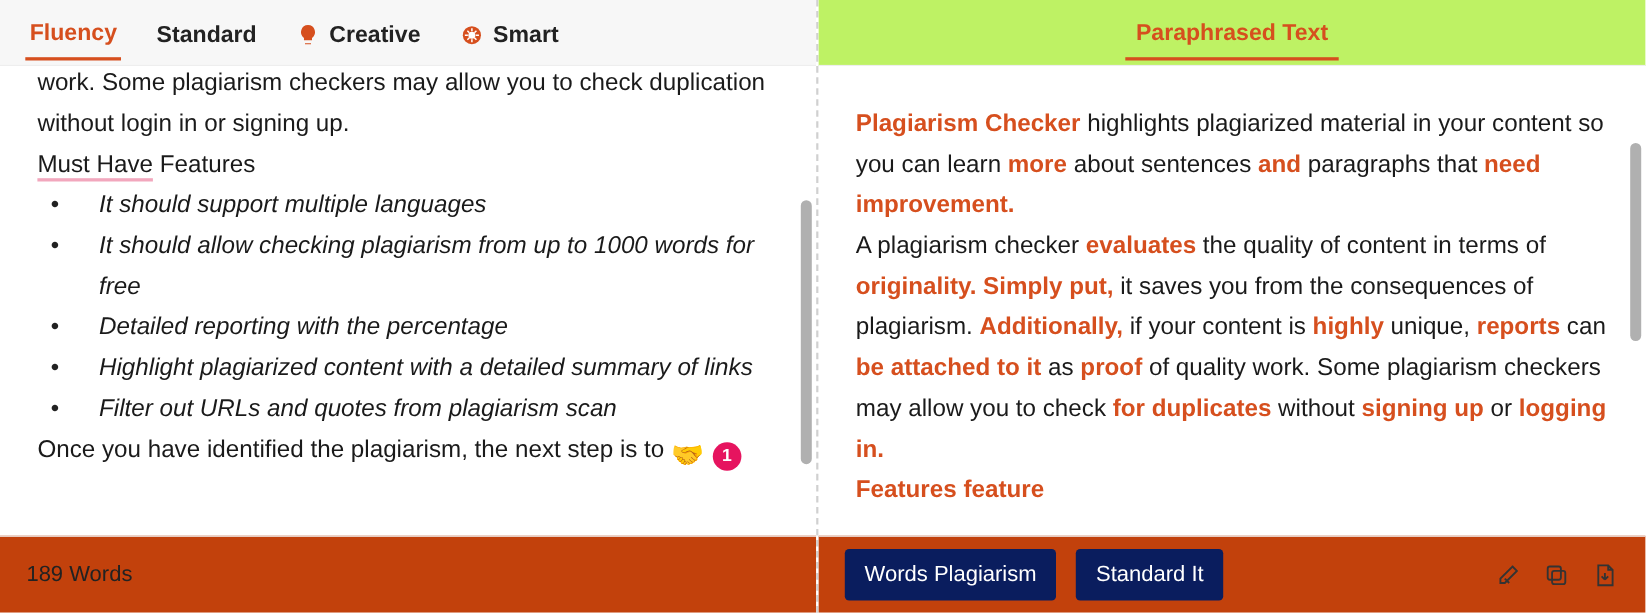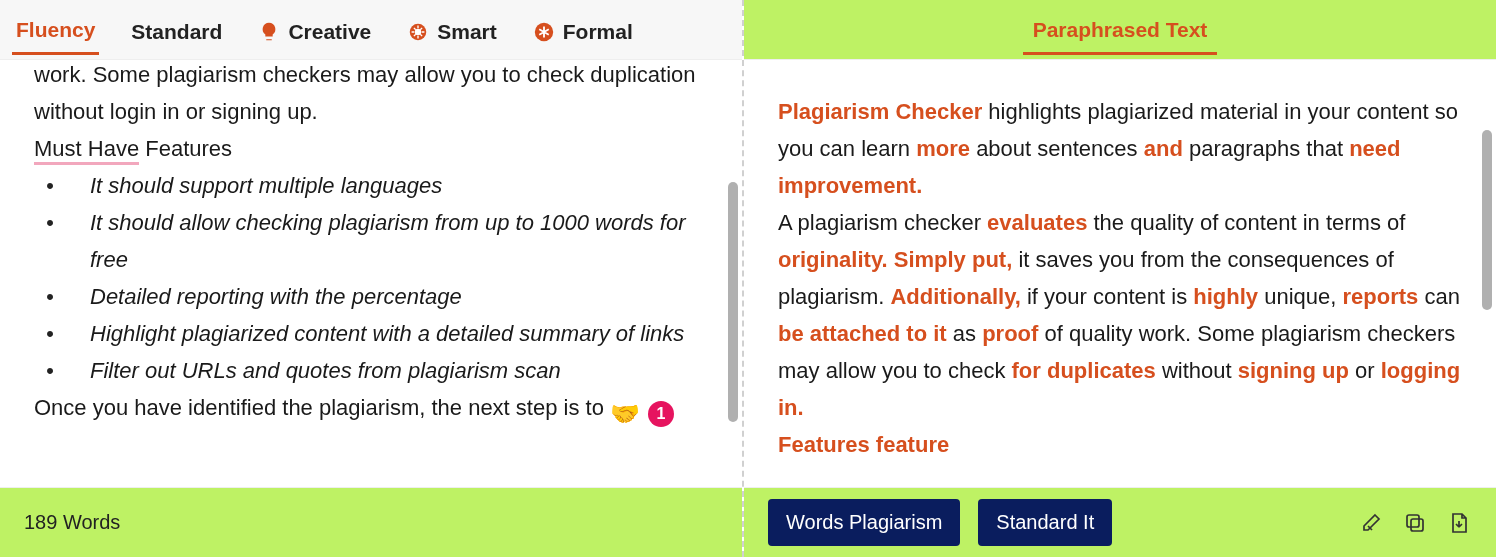--- a/index.html
+++ b/index.html
@@ -19,21 +19,21 @@
     overflow: hidden;
   }
   .left { width: 744px; border-right: 2px dashed #d0d0d0; }
   .right { flex: 1; }
 
   
   .tabs {
     display: flex;
     align-items: center;
     gap: 28px;
-    padding: 0 12px;
+    padding: 0 23px;
     height: 60px;
     background: #f7f7f7;
     border-bottom: 1px solid #eee;
   }
   .tab {
     font-size: 21px;
     font-weight: 700;
     color: #222;
     display: flex;
     align-items: center;
@@ -103,21 +103,21 @@
   .scrollbar.right-sb { top: 70px;  height: 180px; }
 
   
   .footer {
     height: 70px;
     display: flex;
     align-items: center;
     padding: 0 24px;
     gap: 18px;
     border-top: 1px solid #eee;
-    background: #bef264;
+    background: #c2410c;
   }
   .word-count { font-size: 20px; color: #222; }
   .lang-select {
     margin-left: auto;
     width: 140px; height: 42px;
     border: 1.5px solid #333; border-radius: 6px;
     display: flex; align-items: center;
     padding: 0 10px; font-size: 18px; position: relative;
     cursor: pointer;
   }
@@ -176,29 +176,20 @@
     </div>
     <div class="tab">
       <span class="icon-svg">
         <svg viewBox="0 0 24 24">
             <circle cx="12" cy="12" r="9" fill="#d64f1e"></circle>
             <circle cx="12" cy="12" r="3.5" fill="#fff"></circle>
             <path stroke="#fff" stroke-width="1.5" fill="none" d="M12 5v3M12 16v3M5 12h3M16 12h3M7.5 7.5l2 2M14.5 14.5l2 2M16.5 7.5l-2 2M9.5 14.5l-2 2"></path>
           </svg>
       </span>
       <span>Smart</span>
-    </div>
-    <div class="tab">
-      <span class="icon-svg">
-        <svg viewBox="0 0 24 24">
-            <circle cx="12" cy="12" r="10" fill="#d64f1e"></circle>
-            <path stroke="#fff" stroke-width="2" d="M12 6v12M6.8 9l10.4 6M6.8 15l10.4-6"></path>
-          </svg>
-      </span>
-      <span>Formal</span>
     </div>
   </div>
 
   <div class="scrollwrap">
     <div class="content">
       <p>attach the report with your content as supporting evidence of quality work. Some plagiarism checkers may allow you to check duplication without login in or signing up.</p>
       <p>
         <span class="underline-pink">Must Have</span><span> Features</span>
       </p>
       <ul class="bullets">

